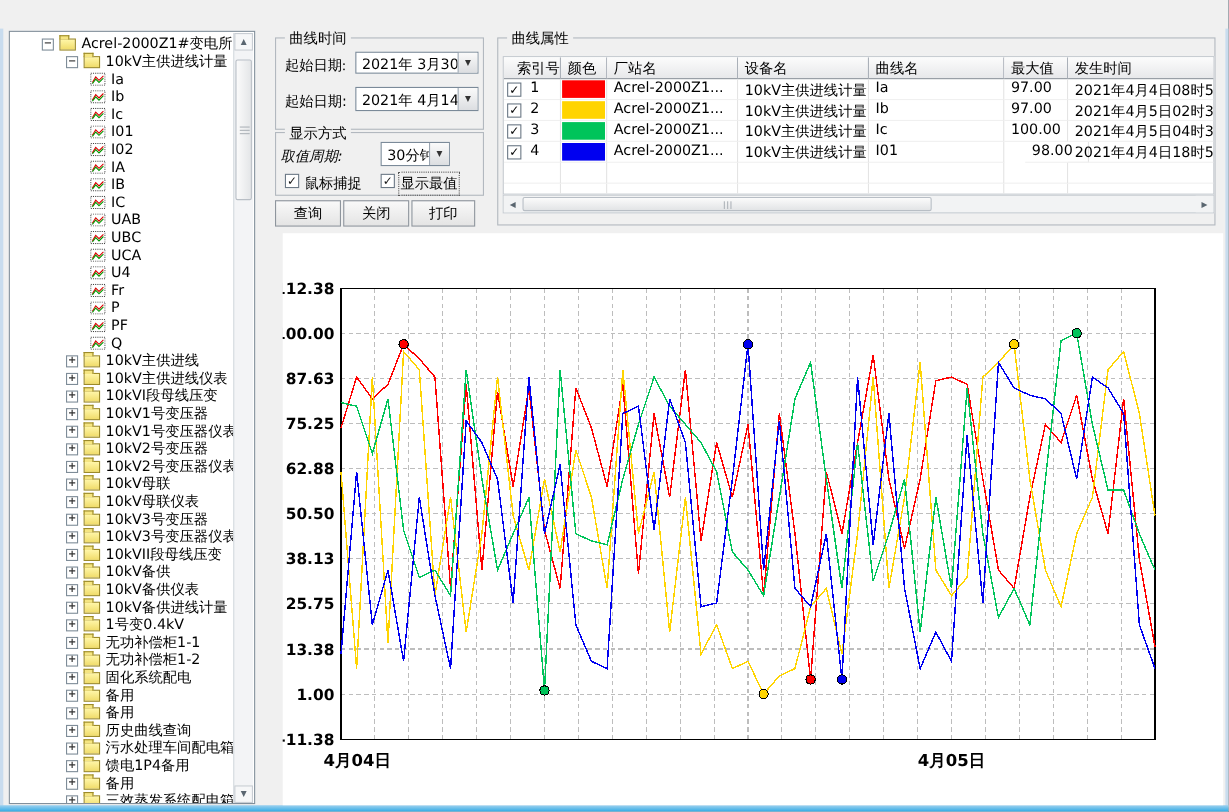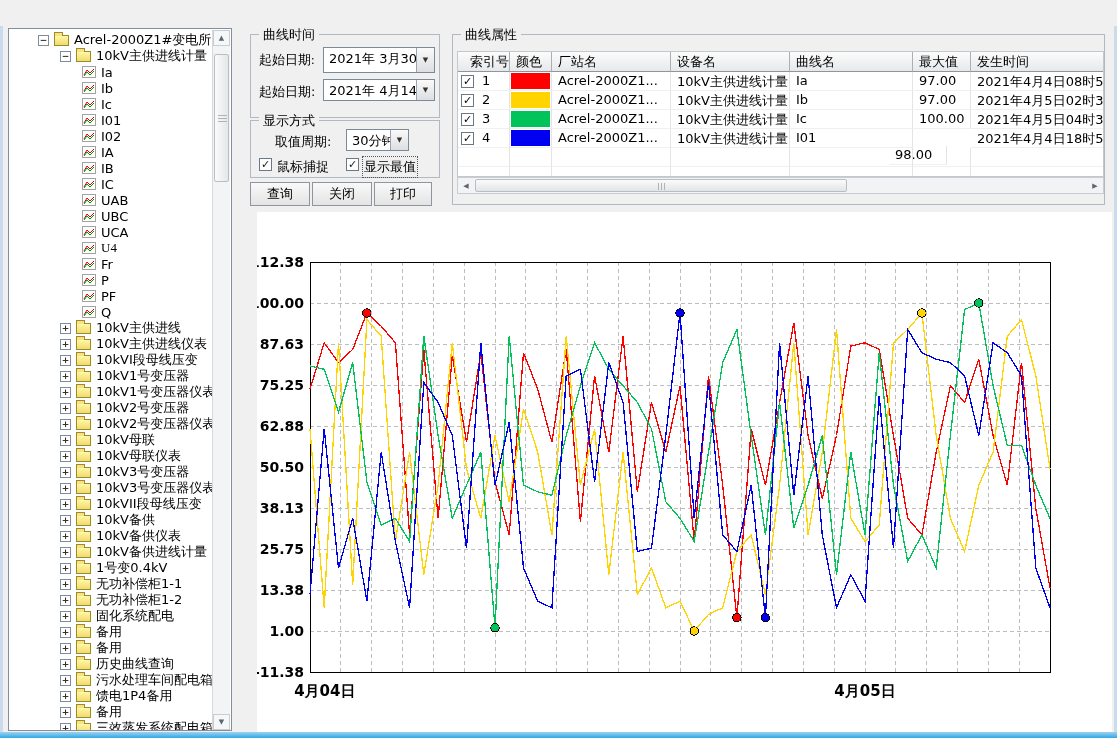--- a/index.html
+++ b/index.html
@@ -177,21 +177,21 @@
           <span>UBC</span>
         </div>
         <div class="trow" style="top: 195px; left: 73px;">
           <span class="ico-curve"><svg width="14" height="12" viewBox="0 0 14 12">
               <rect x="0.5" y="0.5" width="13" height="11" fill="#fff" stroke="#444" stroke-dasharray="1 1"></rect>
               <polyline points="2,9 5,4 8,7 12,3" fill="none" stroke="#D00" stroke-width="1"></polyline>
               <polyline points="2,10 5,6 8,9 12,5" fill="none" stroke="#090" stroke-width="1"></polyline>
             </svg></span>
           <span>UCA</span>
         </div>
-        <div class="trow" style="top: 211px; left: 73px; font-family: Liberation Serif, serif;">
+        <div class="trow" style="top: 211px; left: 73px;">
           <span class="ico-curve"><svg width="14" height="12" viewBox="0 0 14 12">
               <rect x="0.5" y="0.5" width="13" height="11" fill="#fff" stroke="#444" stroke-dasharray="1 1"></rect>
               <polyline points="2,9 5,4 8,7 12,3" fill="none" stroke="#D00" stroke-width="1"></polyline>
               <polyline points="2,10 5,6 8,9 12,5" fill="none" stroke="#090" stroke-width="1"></polyline>
             </svg></span>
           <span>U4</span>
         </div>
         <div class="trow" style="top: 227px; left: 73px;">
           <span class="ico-curve"><svg width="14" height="12" viewBox="0 0 14 12">
               <rect x="0.5" y="0.5" width="13" height="11" fill="#fff" stroke="#444" stroke-dasharray="1 1"></rect>
@@ -366,38 +366,38 @@
       </div>
       <div class="sbtn" style="bottom:0;">
           <span>▼</span>
         </div>
     </div>
   </div>
 
   <div class="gbox" style="left:250px;top:34px;width:190px;height:84px;">
     <div class="gtitle">曲线时间</div>
     <div class="lbl" style="left:8px;top:16px;font-family:Liberation Serif, serif;">起始日期:</div>
-    <div class="combo" style="left:72px;top:12px;width:112px;height:26px;">
+    <div class="combo" style="left:72px;top:12px;width:112px;height:20px;">
       <div class="txt">2021年 3月30</div>
       <div class="drop">
           <span>▼</span>
         </div>
     </div>
     <div class="lbl" style="left:8px;top:48px;">起始日期:</div>
     <div class="combo" style="left:72px;top:44px;width:112px;height:22px;">
       <div class="txt">2021年 4月14</div>
       <div class="drop">
           <span>▼</span>
         </div>
     </div>
   </div>
 
   <div class="gbox" style="left:250px;top:120px;width:190px;height:58px;">
     <div class="gtitle">显示方式</div>
-    <div class="lbl" style="left:24px;top:12px;">取值周期:</div>
+    <div class="lbl" style="left:4px;top:12px;font-style:italic;">取值周期:</div>
     <div class="combo" style="left:95px;top:8px;width:63px;height:22px;">
       <div class="txt">30分钟</div>
       <div class="drop">
           <span>▼</span>
         </div>
     </div>
     <div class="cbox" style="left:8px;top:37px;"><span>✓</span></div>
     <div class="lbl" style="left:26px;top:37px;">鼠标捕捉</div>
     <div class="cbox" style="left:95px;top:37px;"><span>✓</span></div>
     <div class="lbl focus-dotted" style="left:113px;top:37px;">显示最值</div>
@@ -454,21 +454,21 @@
             <div class="td" style="left: 513px; width: 134px;">2021年4月5日04时30</div>
           </div>
           <div class="tr" style="top: 77px;">
             <div class="td" style="left: 0px; width: 52px;"><div class="rowcb">✓</div><span style="margin-left: 18px;">4</span></div>
             <div class="td" style="left: 52px; width: 42px;">
               <div class="swatch" style="background: rgb(0, 0, 240);"></div>
             </div>
             <div class="td" style="left: 94px; width: 119px;">Acrel-2000Z1...</div>
             <div class="td" style="left: 213px; width: 119px;">10kV主供进线计量</div>
             <div class="td" style="left: 332px; width: 123px;">I01</div>
-            <div class="td" style="left: 431px; width: 58px; margin-top: 17px;">98.00</div>
+            <div class="td" style="left: 474px; width: 58px;">98.00</div>
             <div class="td" style="left: 513px; width: 134px;">2021年4月4日18时51</div>
           </div>
           <div class="tr" style="top: 96px;">
             <div class="td" style="left: 0px; width: 52px;"></div>
             <div class="td" style="left: 52px; width: 42px;"></div>
             <div class="td" style="left: 94px; width: 119px;"></div>
             <div class="td" style="left: 213px; width: 119px;"></div>
             <div class="td" style="left: 332px; width: 123px;"></div>
             <div class="td" style="left: 455px; width: 58px;"></div>
             <div class="td" style="left: 513px; width: 134px;"></div>

